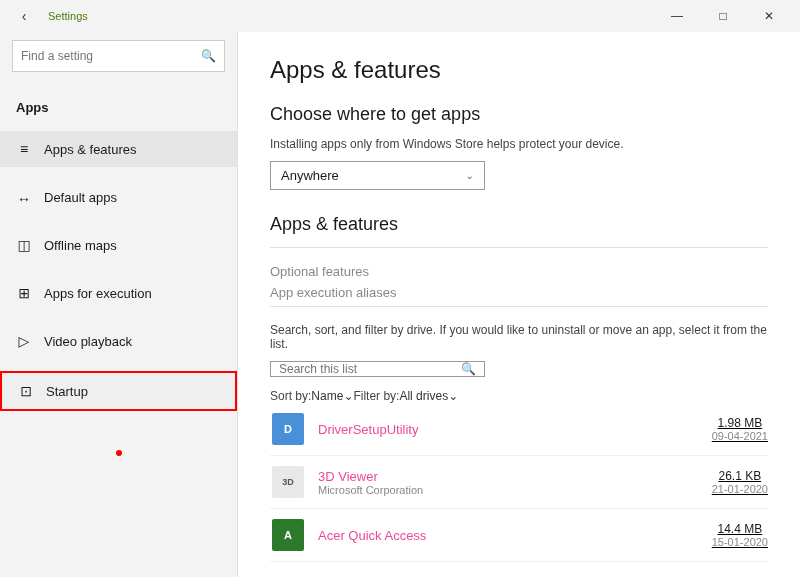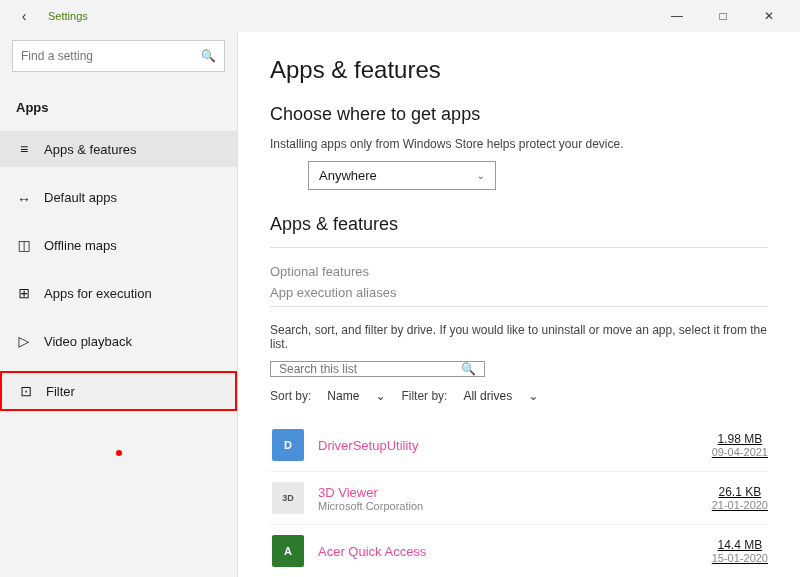--- a/index.html
+++ b/index.html
@@ -48,41 +48,40 @@
     .sidebar-icon { width: 16px; text-align: center; font-size: 14px; }
 
     
     .content { flex: 1; overflow-y: auto; padding: 24px 32px; background: #fff; }
     .page-title { font-size: 24px; font-weight: 300; color: #1a1a1a; margin-bottom: 20px; }
     .section-title { font-size: 18px; font-weight: 400; color: #1a1a1a; margin-bottom: 12px; }
     .section-desc { font-size: 12px; color: #444; margin-bottom: 10px; }
     
     .dropdown {
       display: flex; align-items: center; justify-content: space-between;
-      border: 1px solid #999; padding: 6px 10px; width: 188px;
+      border: 1px solid #999; padding: 6px 10px; width: 215px;
       cursor: pointer; background: #fff; font-size: 13px; color: #1a1a1a;
       margin-bottom: 24px;
-      margin-left: 38px;
     }
     .dropdown-arrow { font-size: 10px; color: #666; }
 
     .divider { border: none; border-top: 1px solid #e0e0e0; margin-bottom: 16px; }
 
     .optional-link { font-size: 13px; color: #888; margin-bottom: 6px; cursor: pointer; }
 
     .filter-desc { font-size: 12px; color: #444; margin-bottom: 10px; }
 
     .search-apps {
       display: flex; align-items: center;
       border: 1px solid #999; height: 16px; padding: 0 8px; width: 215px; margin-bottom: 12px;
     }
     .search-apps input { border: none; outline: none; flex: 1; font-size: 12px; color: #888; background: transparent; }
     .search-apps .search-icon { font-size: 12px; color: #666; }
 
-    .sort-filter { display: flex; align-items: center; gap: 16px; margin-bottom: 16px; font-size: 12px; color: #444; }
+    .sort-filter { display: flex; align-items: center; margin-bottom: 0; font-size: 12px; color: #444; }
     .sort-filter .link { cursor: pointer; color: #333; font-weight: 500; }
 
     .app-list { display: flex; flex-direction: column; }
     .app-item {
       display: flex; align-items: center; padding: 8px 0; border-bottom: 1px solid #f0f0f0;
       cursor: pointer;
     }
     .app-icon { width: 36px; height: 36px; margin-right: 12px; display: flex; align-items: center; justify-content: center; flex-shrink: 0; }
     .app-info { flex: 1; }
     .app-name { font-size: 13px; color: #ec4899; font-weight: 400; }
@@ -136,21 +135,21 @@
     <button class="sidebar-item">
       <span class="sidebar-icon">⊞</span>
       <span>Apps for execution</span>
     </button>
     <button class="sidebar-item">
       <span class="sidebar-icon">▷</span>
       <span>Video playback</span>
     </button>
     <button class="sidebar-item highlighted" style="border: 2px solid red; background: #efefef;">
       <span class="sidebar-icon">⊡</span>
-      <span>Filter</span>
+      <span>Startup</span>
     </button>
     <div style="height: 60px; display: flex; align-items: center; justify-content: center;">
       <span style="width: 6px; height: 6px; background: red; border-radius: 50%; display: block;"></span>
     </div>
   </div>
 
   <div class="content">
     <h1 class="page-title">Apps &amp; features</h1>
 
     <h2 class="section-title">Choose where to get apps</h2>

